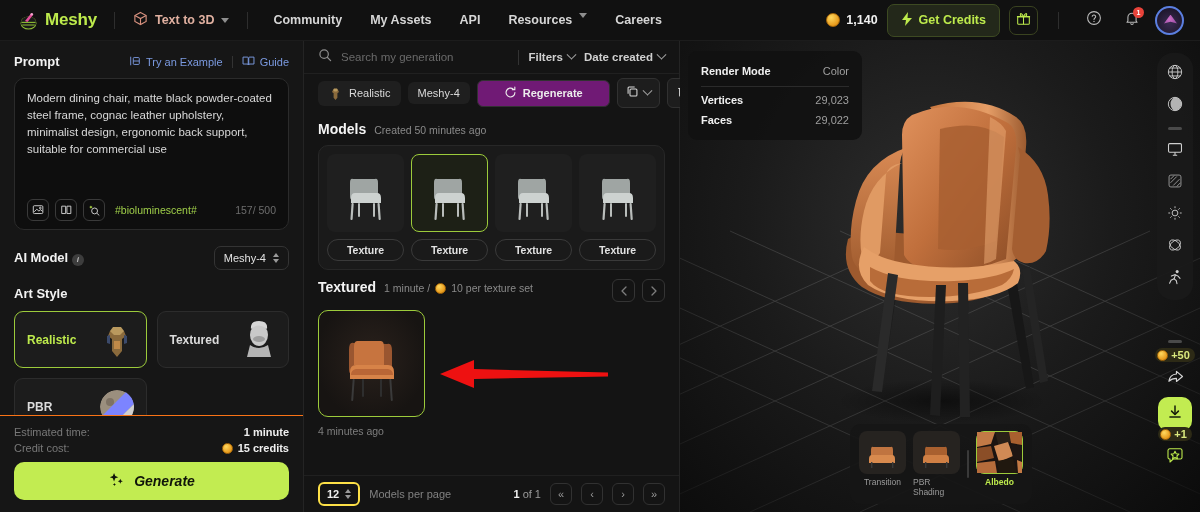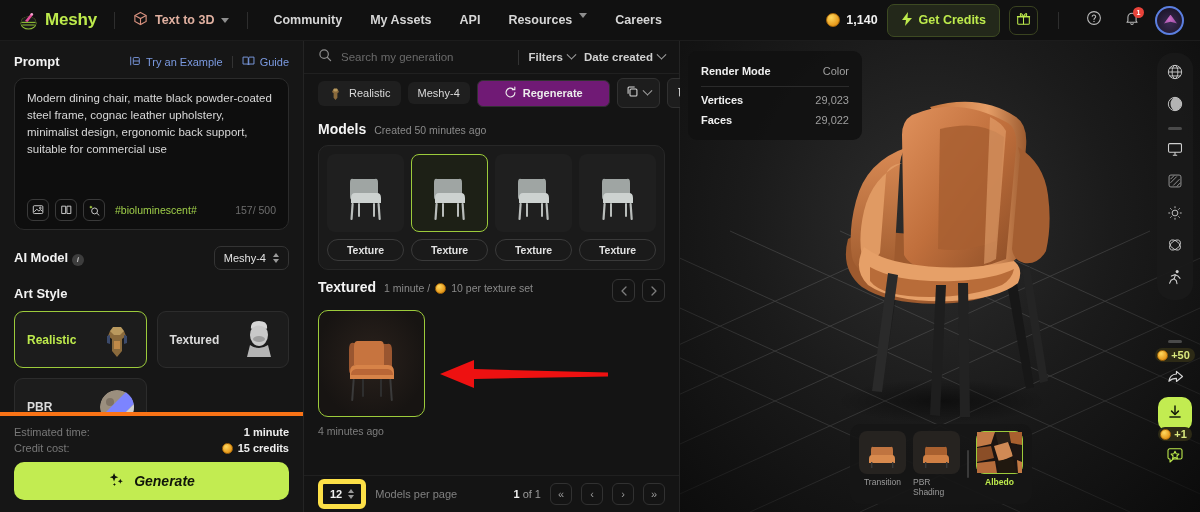--- a/index.html
+++ b/index.html
@@ -102,21 +102,21 @@
   .style-grid { display: grid; grid-template-columns: 1fr 1fr; gap: 10px; margin-top: 10px; }
   .style-card {
     height: 57px; background: #1c1c1c; border: 1px solid #2c2c2c; border-radius: 9px;
     display: flex; align-items: center; padding: 0 12px; cursor: pointer; position: relative; overflow: hidden;
   }
   .style-card.active { border-color: #9ccb3b; }
   .style-card .nm { font-size: 12px; font-weight: bold; color: #dcdcdc; z-index: 2; }
   .style-card.active .nm { color: #bdea4c; }
   .style-thumb { position: absolute; right: 8px; top: 50%; transform: translateY(-50%); width: 42px; height: 42px; }
 
-  .left-footer { padding: 10px 14px 12px; background: #161616; border-top: 4px solid #f97316; }
+  .left-footer { padding: 10px 14px 12px; background: #161616; border-top: 1px solid #f97316; }
   .foot-row { display: flex; justify-content: space-between; font-size: 11px; margin-bottom: 4px; }
   .foot-row .k { color: #787878; }
   .foot-row .v { color: #efefef; font-weight: bold; display: flex; align-items: center; gap: 5px; }
   .generate {
     margin-top: 8px; height: 38px; border-radius: 10px; background: #c2ec51; color: #10140a;
     display: flex; align-items: center; justify-content: center; gap: 9px;
     font-size: 14px; font-weight: bold; cursor: pointer; border: none; width: 100%;
     font-family: "Liberation Sans", sans-serif;
     font-style: italic;
   }
@@ -166,21 +166,21 @@
   .arr-btn { width: 23px; height: 23px; border: 1px solid #343434; border-radius: 6px; display: flex; align-items: center; justify-content: center; cursor: pointer; }
   .tex-grid { display: flex; gap: 8px; }
   .tex-card {
     width: 107px; height: 107px; border-radius: 10px; border: 1px solid #9ccb3b;
     background: radial-gradient(ellipse at 50% 45%, #2a211c 0%, #171412 75%);
     display: flex; align-items: center; justify-content: center; cursor: pointer; position: relative;
   }
   .tex-time { font-size: 10.5px; color: #7e7e7e; margin-top: 8px; }
 
   .mid-footer { height: 37px; display: flex; align-items: center; gap: 9px; padding: 0 14px; border-top: 1px solid #202020; }
-  .rpp { display: flex; align-items: center; gap: 6px; border: 5px solid #fde047; border-radius: 6px; padding: 4px 7px; font-size: 11px; font-weight: bold; color: #eee; cursor: pointer; }
+  .rpp { display: flex; align-items: center; gap: 6px; border: 2px solid #fde047; border-radius: 6px; padding: 4px 7px; font-size: 11px; font-weight: bold; color: #eee; cursor: pointer; }
   .rpp-lbl { font-size: 11px; color: #818181; }
   .pg-info { margin-left: auto; font-size: 11px; color: #9b9b9b; }
   .pg-info b { color: #f0f0f0; }
   .pg-btn { width: 22px; height: 22px; border: 1px solid #313131; border-radius: 6px; display: flex; align-items: center; justify-content: center; color: #9a9a9a; font-size: 11px; cursor: pointer; }
 
   
   .view { flex: 1; position: relative; background: #1c1c1c; overflow: hidden; }
   .vp-grid { position: absolute; inset: 0; }
   .vp-vignette { position: absolute; inset: 0; background: radial-gradient(ellipse at 48% 38%, rgba(70,70,70,.40) 0%, rgba(20,20,20,.25) 48%, rgba(8,8,8,.85) 100%); pointer-events: none; }
   .info-card {

